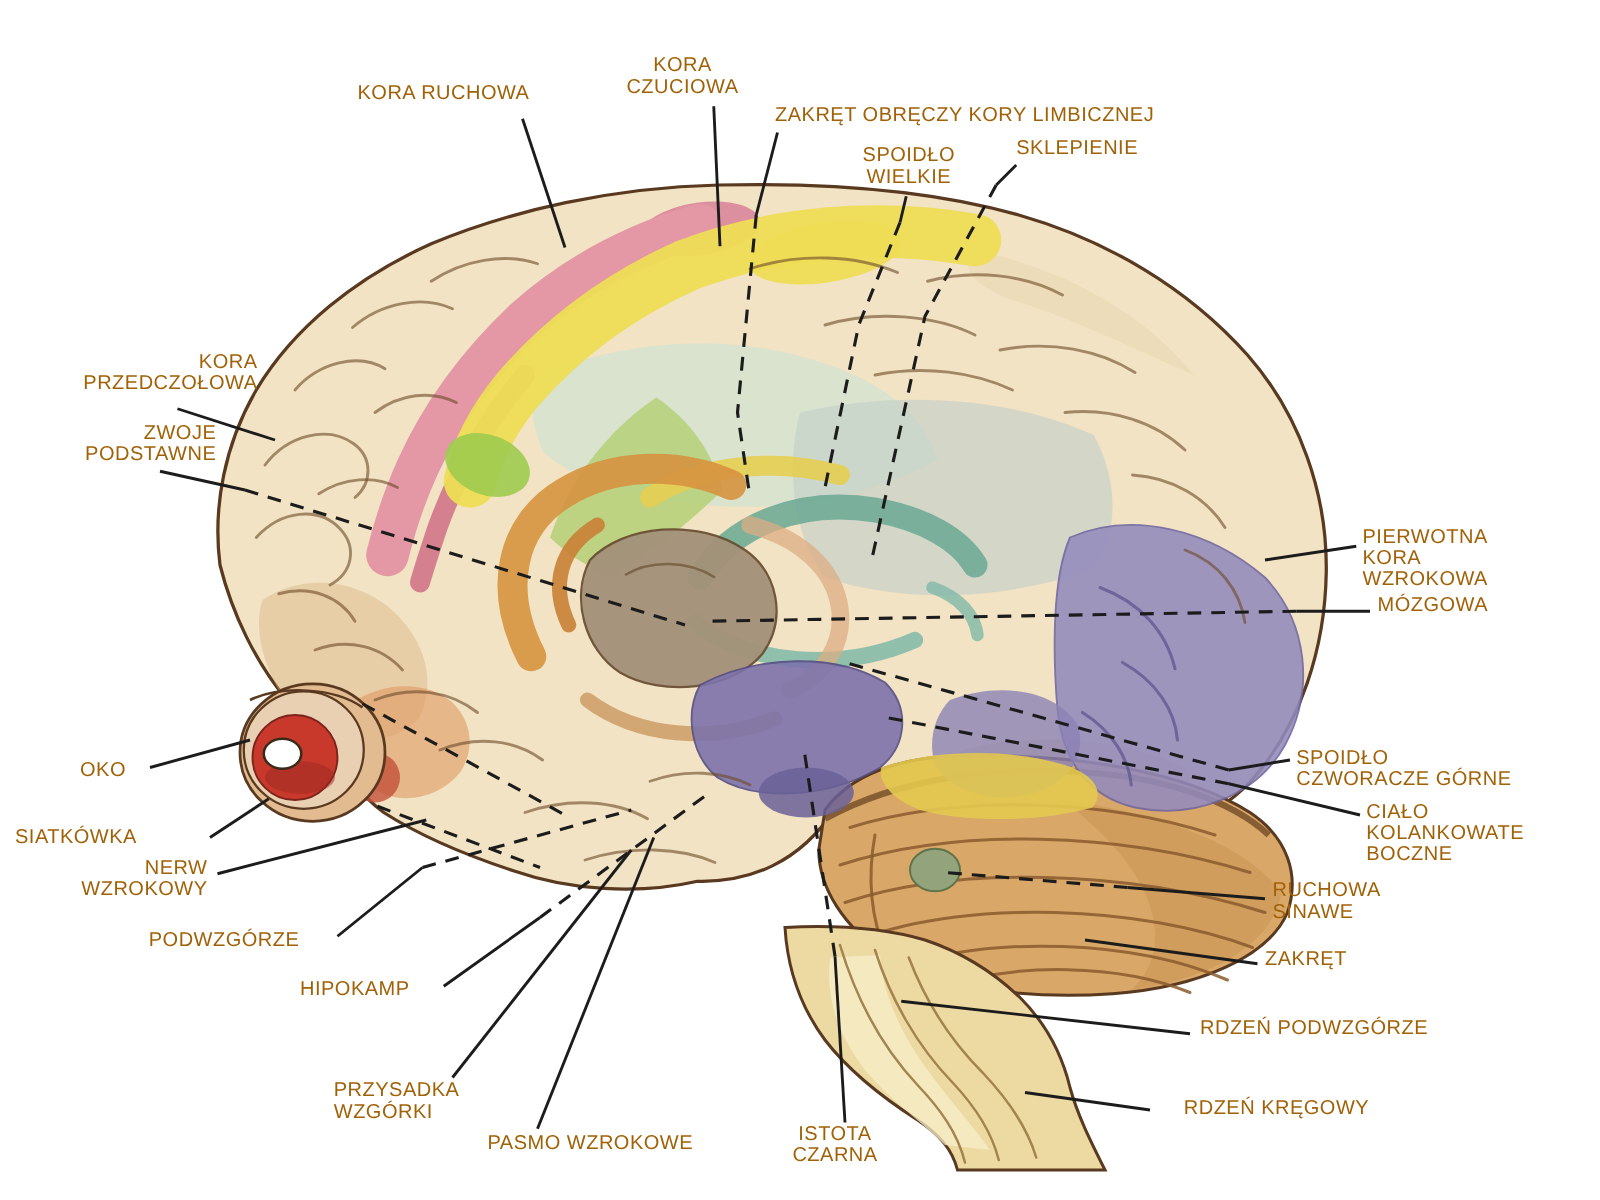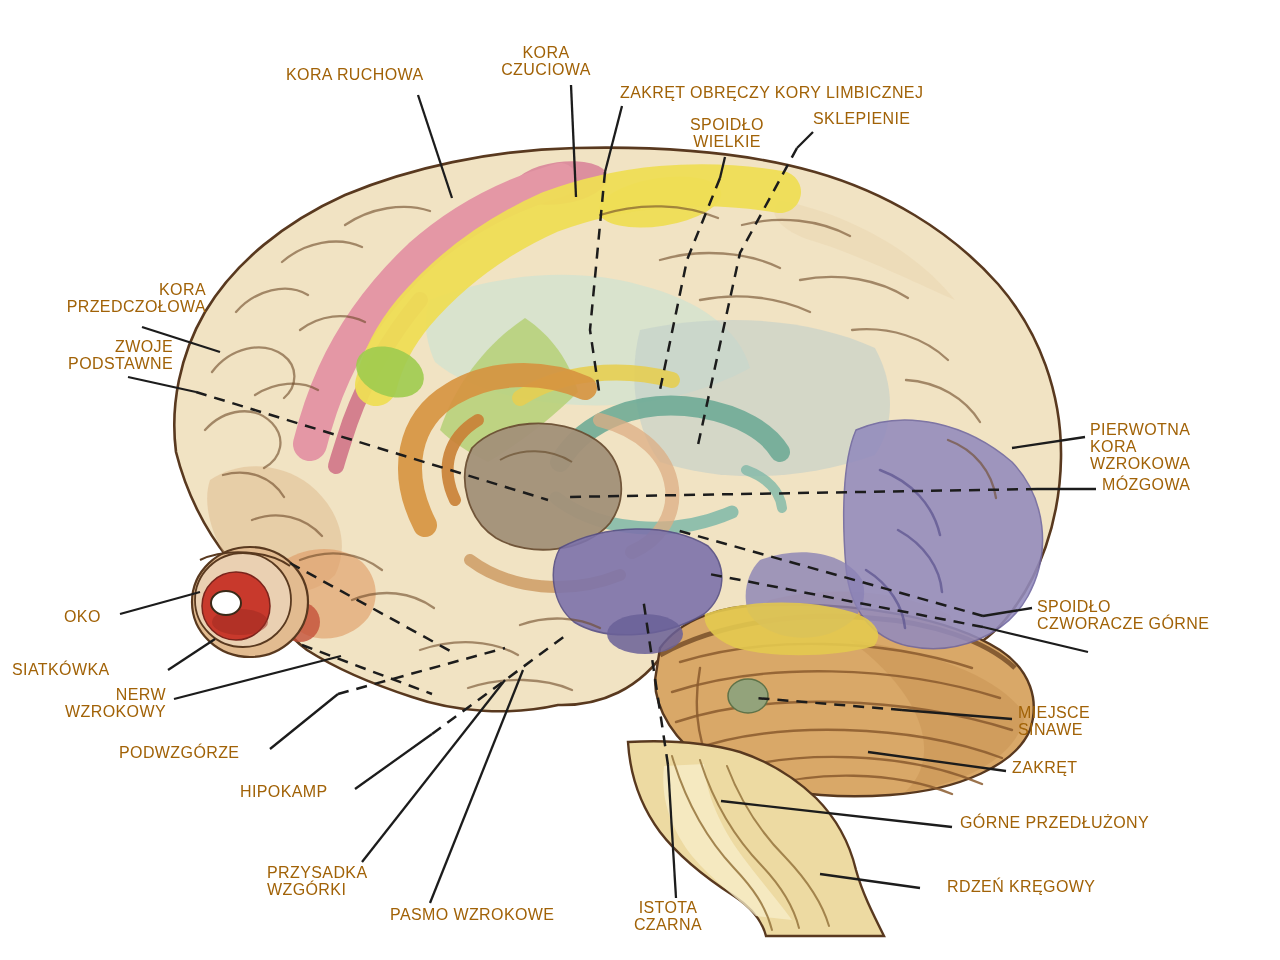--- a/index.html
+++ b/index.html
@@ -225,19 +225,22 @@
 WZGÓRKI</div>
   <div class="lbl" style="left:390px;top:906px">PASMO WZROKOWE</div>
   <div class="lbl c" style="left:668px;top:899px">ISTOTA
 CZARNA</div>
   <div class="lbl" style="left:1090px;top:421px">PIERWOTNA
 KORA
 WZROKOWA</div>
   <div class="lbl" style="left:1102px;top:476px">MÓZGOWA</div>
   <div class="lbl" style="left:1037px;top:598px">SPOIDŁO
 CZWORACZE GÓRNE</div>
-  <div class="lbl" style="left:1018px;top:704px">MIEJSCE
+  <div class="lbl" style="left:1093px;top:641px">CIAŁO
+KOLANKOWATE
+BOCZNE</div>
+  <div class="lbl" style="left:1018px;top:704px">RUCHOWA
 SINAWE</div>
   <div class="lbl" style="left:1012px;top:759px">ZAKRĘT</div>
-  <div class="lbl" style="left:960px;top:814px">GÓRNE PRZEDŁUŻONY</div>
+  <div class="lbl" style="left:960px;top:814px">RDZEŃ PODWZGÓRZE</div>
   <div class="lbl" style="left:947px;top:878px">RDZEŃ KRĘGOWY</div>
 
 </div>
 
 </body></html>

